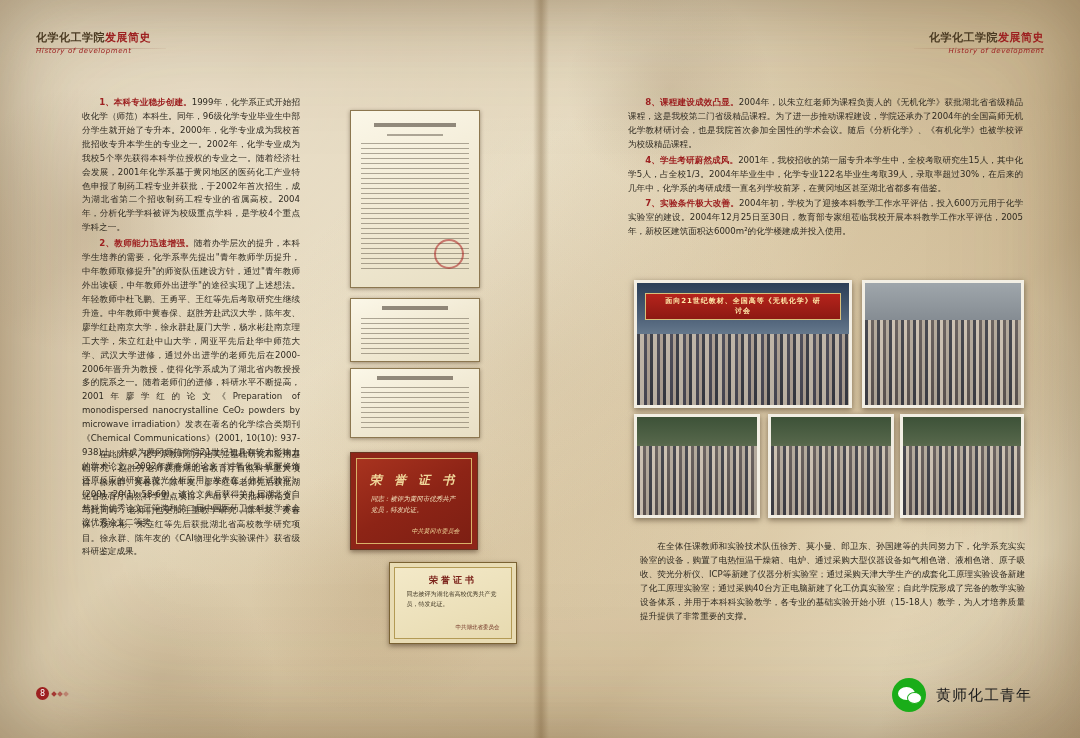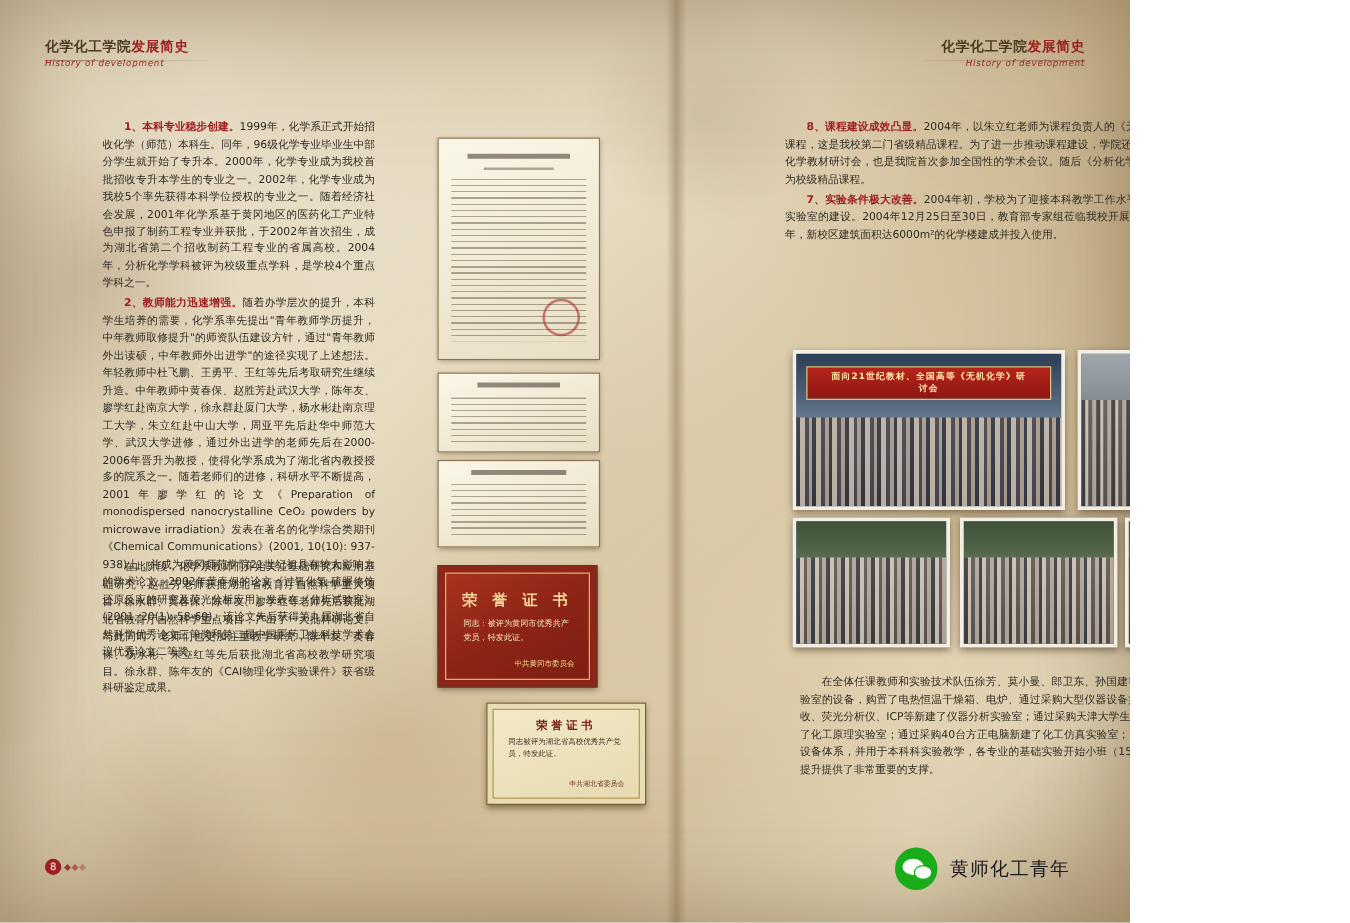--- a/index.html
+++ b/index.html
@@ -8,21 +8,21 @@
     background: #ffffff;
   }
   body {
     width: 1080px;
     height: 738px;
     overflow: hidden;
     font-family: "DejaVu Sans", "Liberation Sans", sans-serif;
   }
   .page {
     position: relative;
-    width: 904px;
+    width: 1080px;
     height: 738px;
     background:
       radial-gradient(ellipse at 20% 15%, rgba(255,252,240,0.55) 0%, rgba(255,252,240,0) 55%),
       radial-gradient(ellipse at 78% 70%, rgba(250,238,210,0.45) 0%, rgba(250,238,210,0) 60%),
       linear-gradient(135deg, #d9c9a8 0%, #cdb894 18%, #e0d2b4 38%, #d3c09c 55%, #c9b48e 72%, #dccfb0 88%, #cbb794 100%);
     overflow: hidden;
   }
   
   .page::before {
     content: "";
@@ -429,38 +429,39 @@
     </div>
   </div>
 
   <div class="doc-frame" style="left:350px; top:368px; width:128px; height:68px;">
     <div class="doc-page">
       <div class="doc-title-bar" style="top:10%; left:20%; right:20%;"></div>
       <div class="doc-lines" style="top:26%;"></div>
     </div>
   </div>
 
-  <div class="cert-frame" style="left:350px; top:452px; width:128px; height:98px;">
+  <div class="cert-frame" style="left:350px; top:452px; width:128px; height:98px;font-style:italic;">
     <div class="cert-inner">
       <div class="cert-title">荣 誉 证 书</div>
       <div class="cert-body">同志：被评为黄冈市优秀共产党员，特发此证。</div>
       <div class="cert-foot">中共黄冈市委员会</div>
     </div>
   </div>
 
   <div class="cert2-frame" style="left:350px; top:562px; width:128px; height:82px;margin-left:39px;">
     <div class="cert2-inner">
       <div class="cert2-title">荣誉证书</div>
       <div class="cert2-body">同志被评为湖北省高校优秀共产党员，特发此证。</div>
       <div class="cert2-foot">中共湖北省委员会</div>
     </div>
   </div>
 
   <div class="col" id="right-col-a">
     <p><span class="lead">8、课程建设成效凸显。</span><span>2004年，以朱立红老师为课程负责人的《无机化学》获批湖北省省级精品课程，这是我校第二门省级精品课程。为了进一步推动课程建设，学院还承办了2004年的全国高师无机化学教材研讨会，也是我院首次参加全国性的学术会议。随后《分析化学》、《有机化学》也被学校评为校级精品课程。</span></p>
+    <p><span class="lead">4、学生考研蔚然成风。</span><span>2001年，我校招收的第一届专升本学生中，全校考取研究生15人，其中化学5人，占全校1/3。2004年毕业生中，化学专业122名毕业生考取39人，录取率超过30%，在后来的几年中，化学系的考研成绩一直名列学校前茅，在黄冈地区甚至湖北省都多有借鉴。</span></p>
     <p><span class="lead">7、实验条件极大改善。</span><span>2004年初，学校为了迎接本科教学工作水平评估，投入600万元用于化学实验室的建设。2004年12月25日至30日，教育部专家组莅临我校开展本科教学工作水平评估，2005年，新校区建筑面积达6000m²的化学楼建成并投入使用。</span></p>
   </div>
 
   <div class="photo" style="left:634px; top:280px; width:218px; height:128px;">
     <div class="sky"></div>
     <div class="banner">面向21世纪教材、全国高等《无机化学》研讨会</div>
     <div class="crowd"></div>
   </div>
 
   <div class="photo" style="left:862px; top:280px; width:162px; height:128px;">

